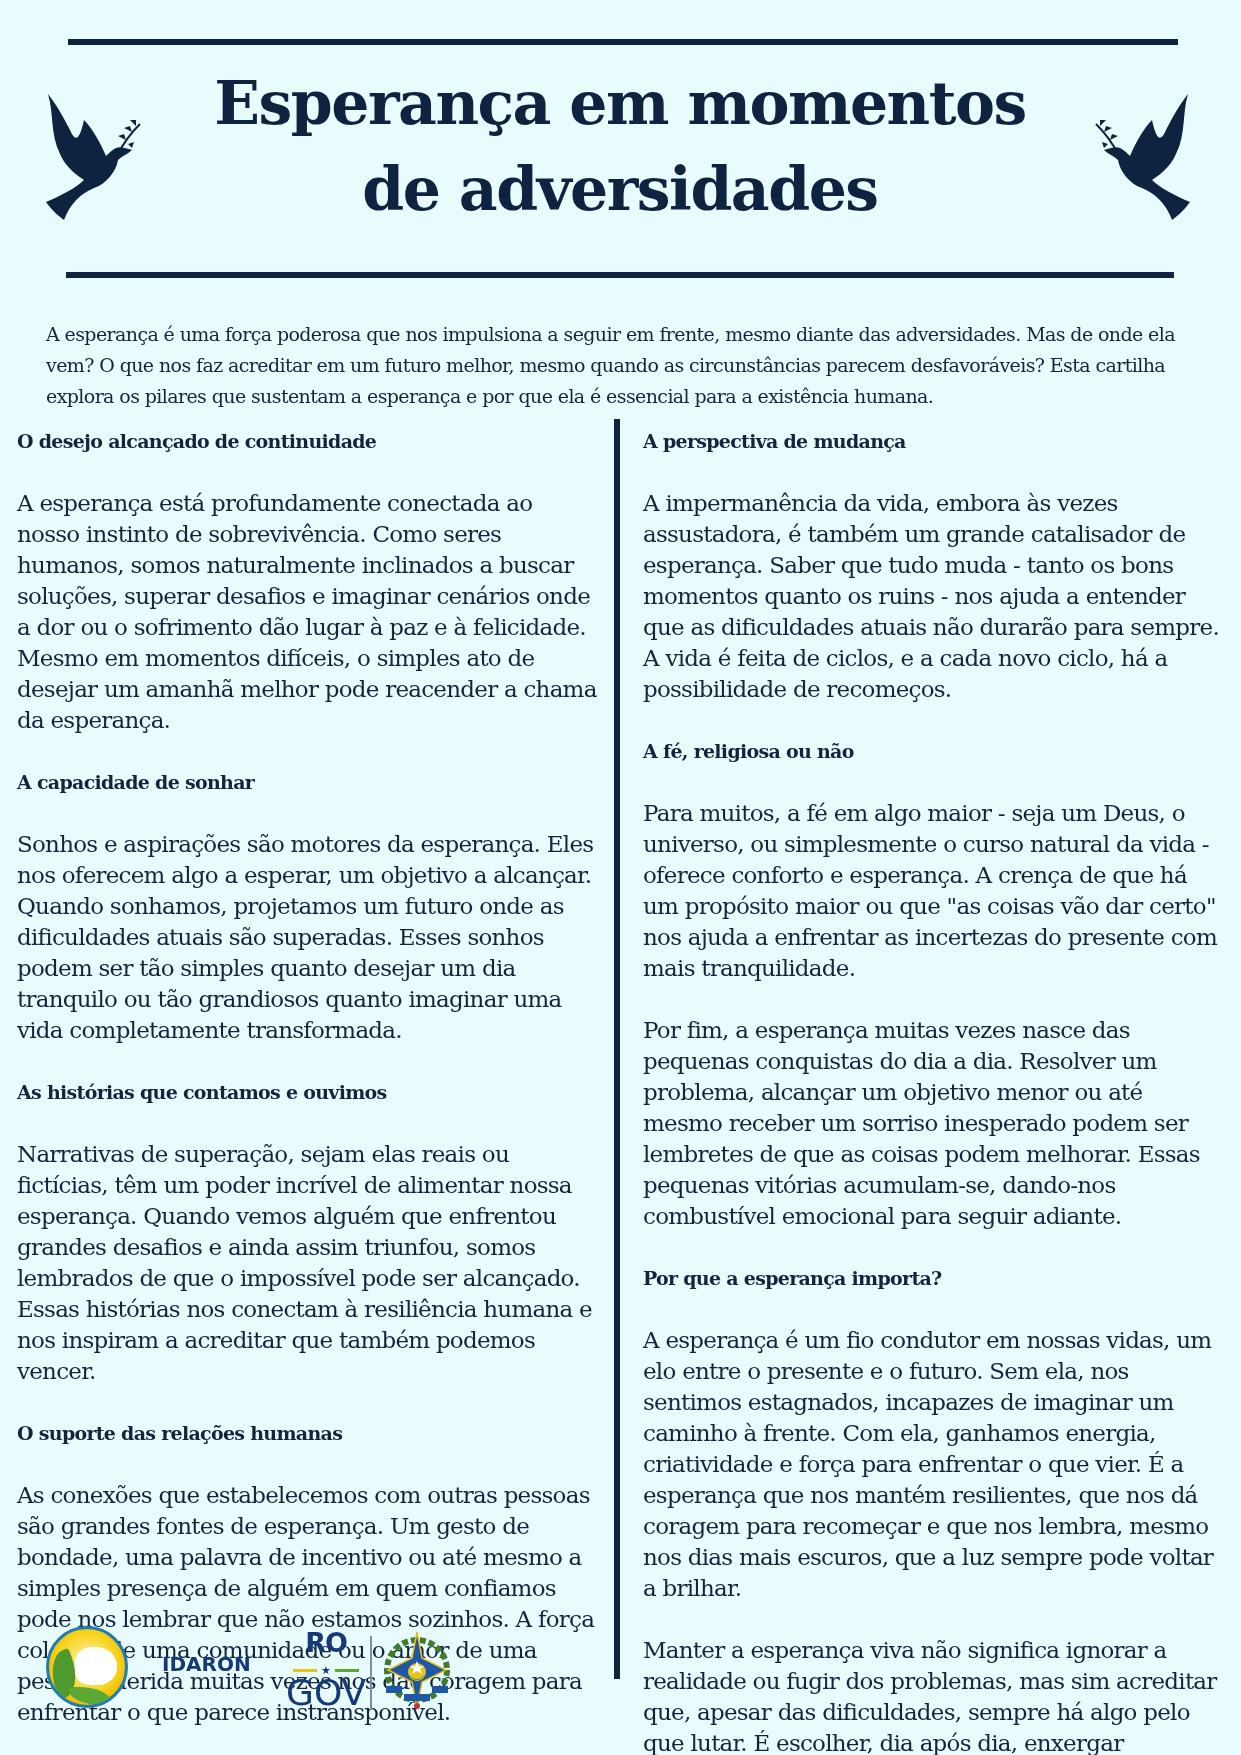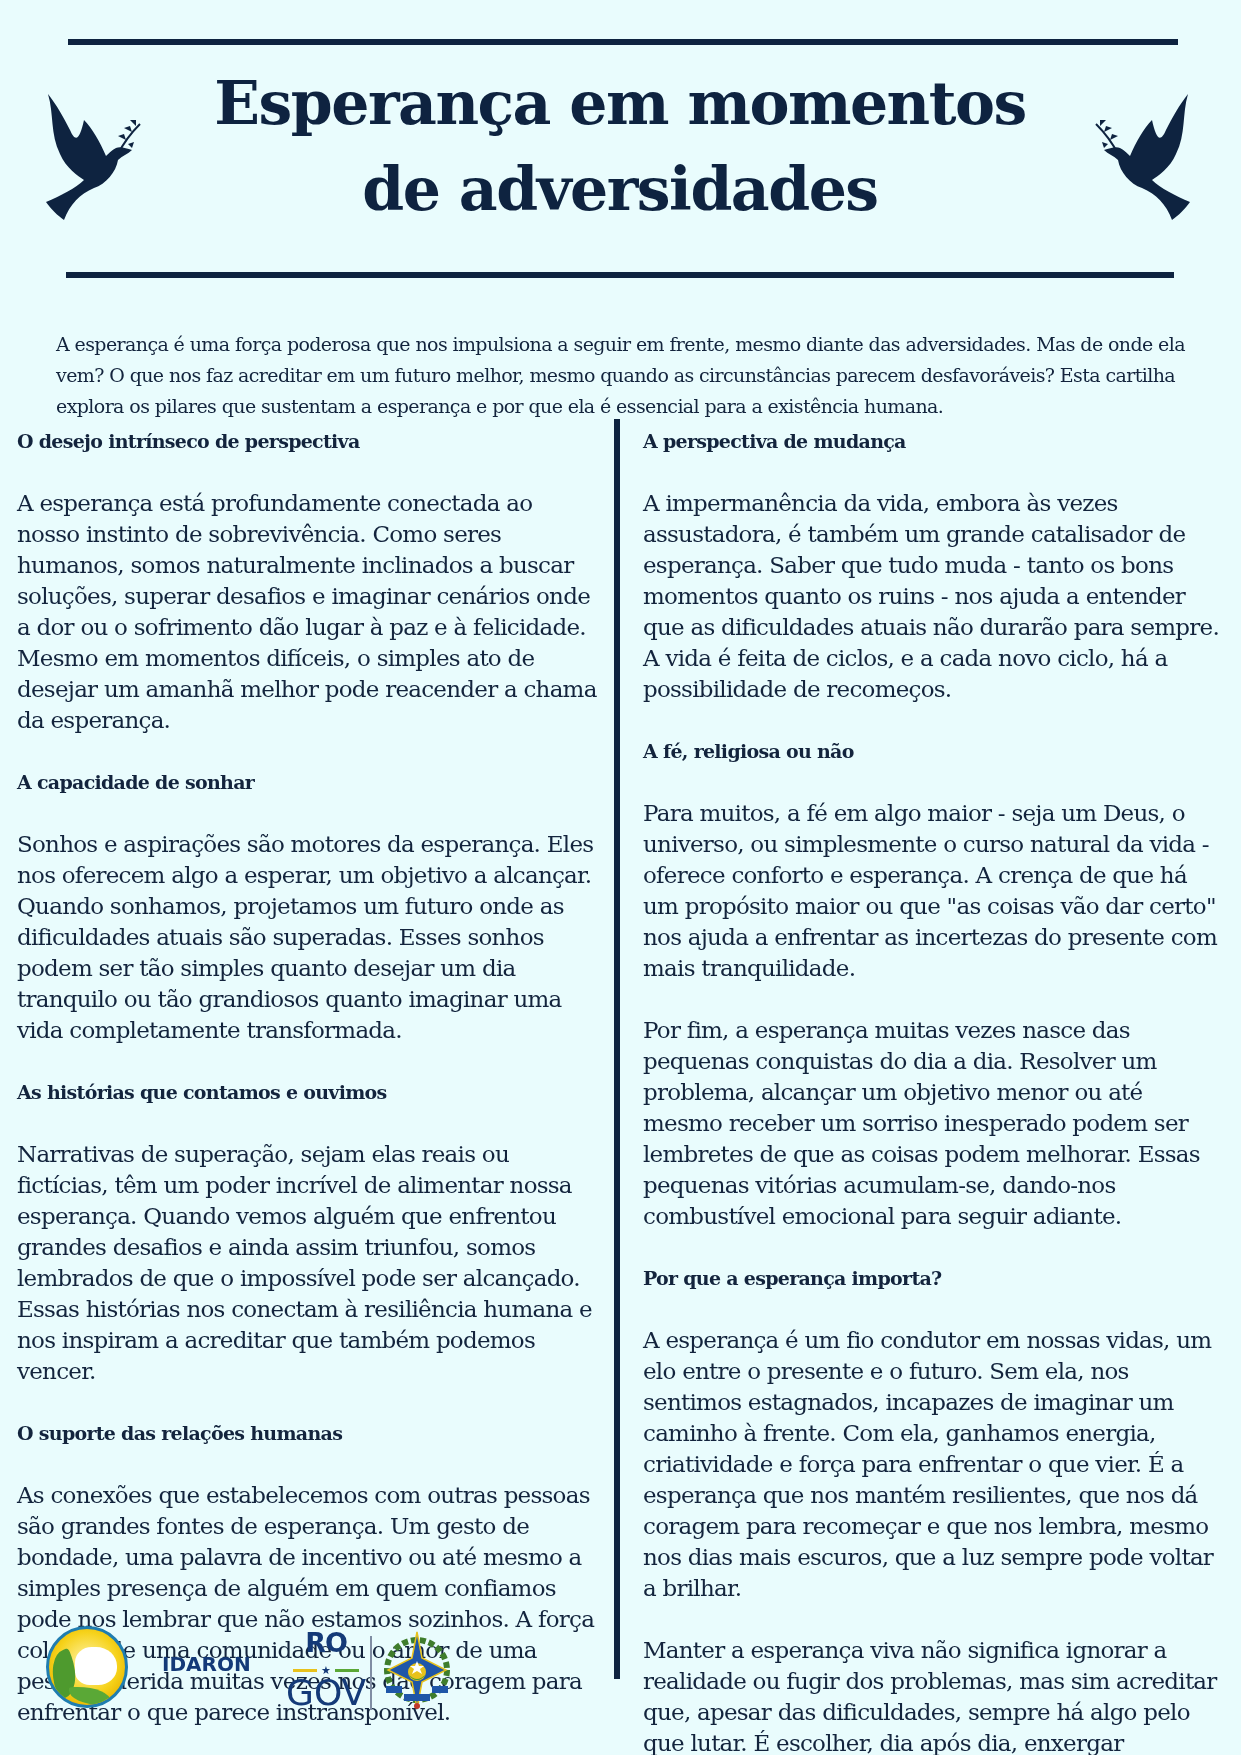--- a/index.html
+++ b/index.html
@@ -13,21 +13,21 @@
   .title {
     position:absolute; left:160px; top:60px; width:920px; text-align:center;
     font-family:"DejaVu Serif", serif; font-weight:bold; font-size:60px; line-height:86px;
     color:#0e2340; letter-spacing:-1.5px; margin:0;
   }
   .dove { position:absolute; top:84px; width:110px; height:140px; }
   .dove.left { left:36px; }
   .dove.right { left:1090px; transform:scaleX(-1); }
   .intro {
     position:absolute; left:40px; top:313px; width:1165px;
-    font-size:19px; line-height:31px; letter-spacing:-0.6px; margin:16px;
+    font-size:19px; line-height:31px; letter-spacing:-0.6px; margin:6px;
   }
   .divider { position:absolute; left:614px; top:419px; width:6px; height:1260px; background:#0e2340; }
   .col { position:absolute; top:426px; width:580px; }
   .col.left { left:17px; }
   .col.right { left:643px; }
   .sec-h {
     font-weight:bold; font-size:19px; line-height:31px; margin:0 0 31px 0; letter-spacing:-0.7px;
   }
   .sec-p {
     font-size:23px; line-height:31px; margin:0 0 31px 0; letter-spacing:-0.75px;
@@ -78,21 +78,21 @@
 </svg>
 
 <div class="rule bottom"></div>
 
 <p class="intro">A esperança é uma força poderosa que nos impulsiona a seguir em frente, mesmo diante das adversidades. Mas de onde ela vem? O que nos faz acreditar em um futuro melhor, mesmo quando as circunstâncias parecem desfavoráveis? Esta cartilha explora os pilares que sustentam a esperança e por que ela é essencial para a existência humana.</p>
 
 <div class="divider"></div>
 
 <div class="col left">
   <section>
-    <h2 class="sec-h">O desejo intrínseco de perspectiva</h2>
+    <h2 class="sec-h">O desejo alcançado de continuidade</h2>
     <p class="sec-p">A esperança está profundamente conectada ao nosso instinto de sobrevivência. Como seres humanos, somos naturalmente inclinados a buscar soluções, superar desafios e imaginar cenários onde a dor ou o sofrimento dão lugar à paz e à felicidade. Mesmo em momentos difíceis, o simples ato de desejar um amanhã melhor pode reacender a chama da esperança.</p>
   </section>
   <section>
     <h2 class="sec-h">A capacidade de sonhar</h2>
     <p class="sec-p">Sonhos e aspirações são motores da esperança. Eles nos oferecem algo a esperar, um objetivo a alcançar. Quando sonhamos, projetamos um futuro onde as dificuldades atuais são superadas. Esses sonhos podem ser tão simples quanto desejar um dia tranquilo ou tão grandiosos quanto imaginar uma vida completamente transformada.</p>
   </section>
   <section>
     <h2 class="sec-h">As histórias que contamos e ouvimos</h2>
     <p class="sec-p">Narrativas de superação, sejam elas reais ou fictícias, têm um poder incrível de alimentar nossa esperança. Quando vemos alguém que enfrentou grandes desafios e ainda assim triunfou, somos lembrados de que o impossível pode ser alcançado. Essas histórias nos conectam à resiliência humana e nos inspiram a acreditar que também podemos vencer.</p>
   </section>

